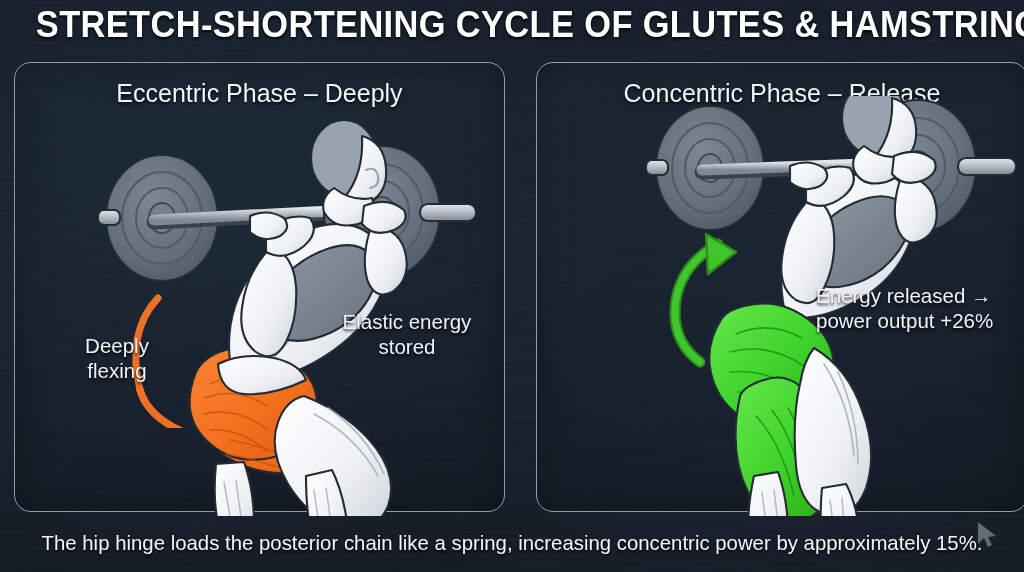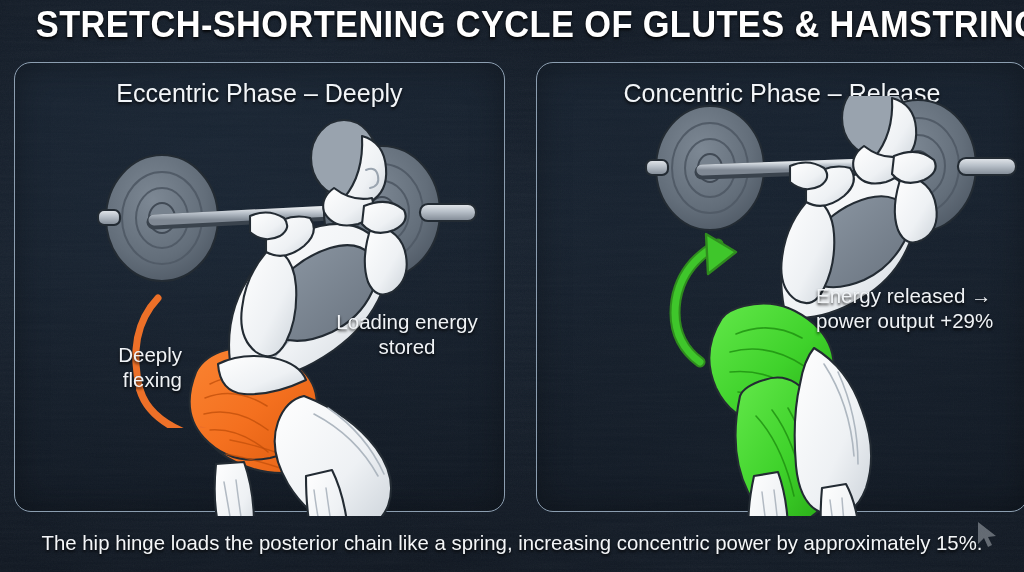--- a/index.html
+++ b/index.html
@@ -63,21 +63,21 @@
 
   
   .anno {
     position:absolute;
     font-size:20.5px;
     line-height:1.22;
     color:#f0f3f6;
     text-shadow:0 2px 3px rgba(0,0,0,.85);
     white-space:pre-line;
   }
-  #anno-deeply  { left:52px;  top:333px; text-align:right;   width:130px;margin-top:9px; }
+  #anno-deeply  { left:52px;  top:333px; text-align:center;   width:130px; }
   #anno-elastic { left:322px; top:309px; text-align:center; width:170px; }
   #anno-energy  { left:816px; top:283px; text-align:left;   width:200px; }
 
   
   #caption {
     position:absolute; left:0; top:531px; width:1024px;
     text-align:center;
     font-family:"Liberation Sans Narrow","Liberation Sans", sans-serif;
     font-size:21px;
     color:#f4f6f8;
@@ -376,24 +376,24 @@
   </svg>
 
   <svg style="position:absolute;left:656px;top:232px;" width="110" height="140" viewBox="0 0 110 140">
     <path d="M44 130 q-30 -22 -24 -62 q6 -36 42 -56" fill="none" stroke="#2F8C1E" stroke-width="11" stroke-linecap="round"></path>
     <path d="M44 130 q-30 -22 -24 -62 q6 -36 42 -56" fill="none" stroke="#3FC62B" stroke-width="7" stroke-linecap="round"></path>
     <path d="M50 2 l30 18 l-28 22 z" fill="#3FC62B" stroke="#2F8C1E" stroke-width="2.4" stroke-linejoin="round"></path>
   </svg>
 
   <div class="anno" id="anno-deeply">Deeply
 flexing</div>
-  <div class="anno" id="anno-elastic">Loading energy
+  <div class="anno" id="anno-elastic">Elastic energy
 stored</div>
   <div class="anno" id="anno-energy">Energy released →
-power output +29%</div>
+power output +26%</div>
 
   <div id="caption">The hip hinge loads the posterior chain like a spring, increasing concentric power by approximately 15%.</div>
 
   <svg id="cursor-artifact" viewBox="0 0 26 30">
     <path d="M3 2 L3 24 L9 18 L13 27 L17 25 L13 17 L21 16 Z" fill="#d4d9de" opacity=".55"></path>
   </svg>
 
 </div>
 
 </body></html>

